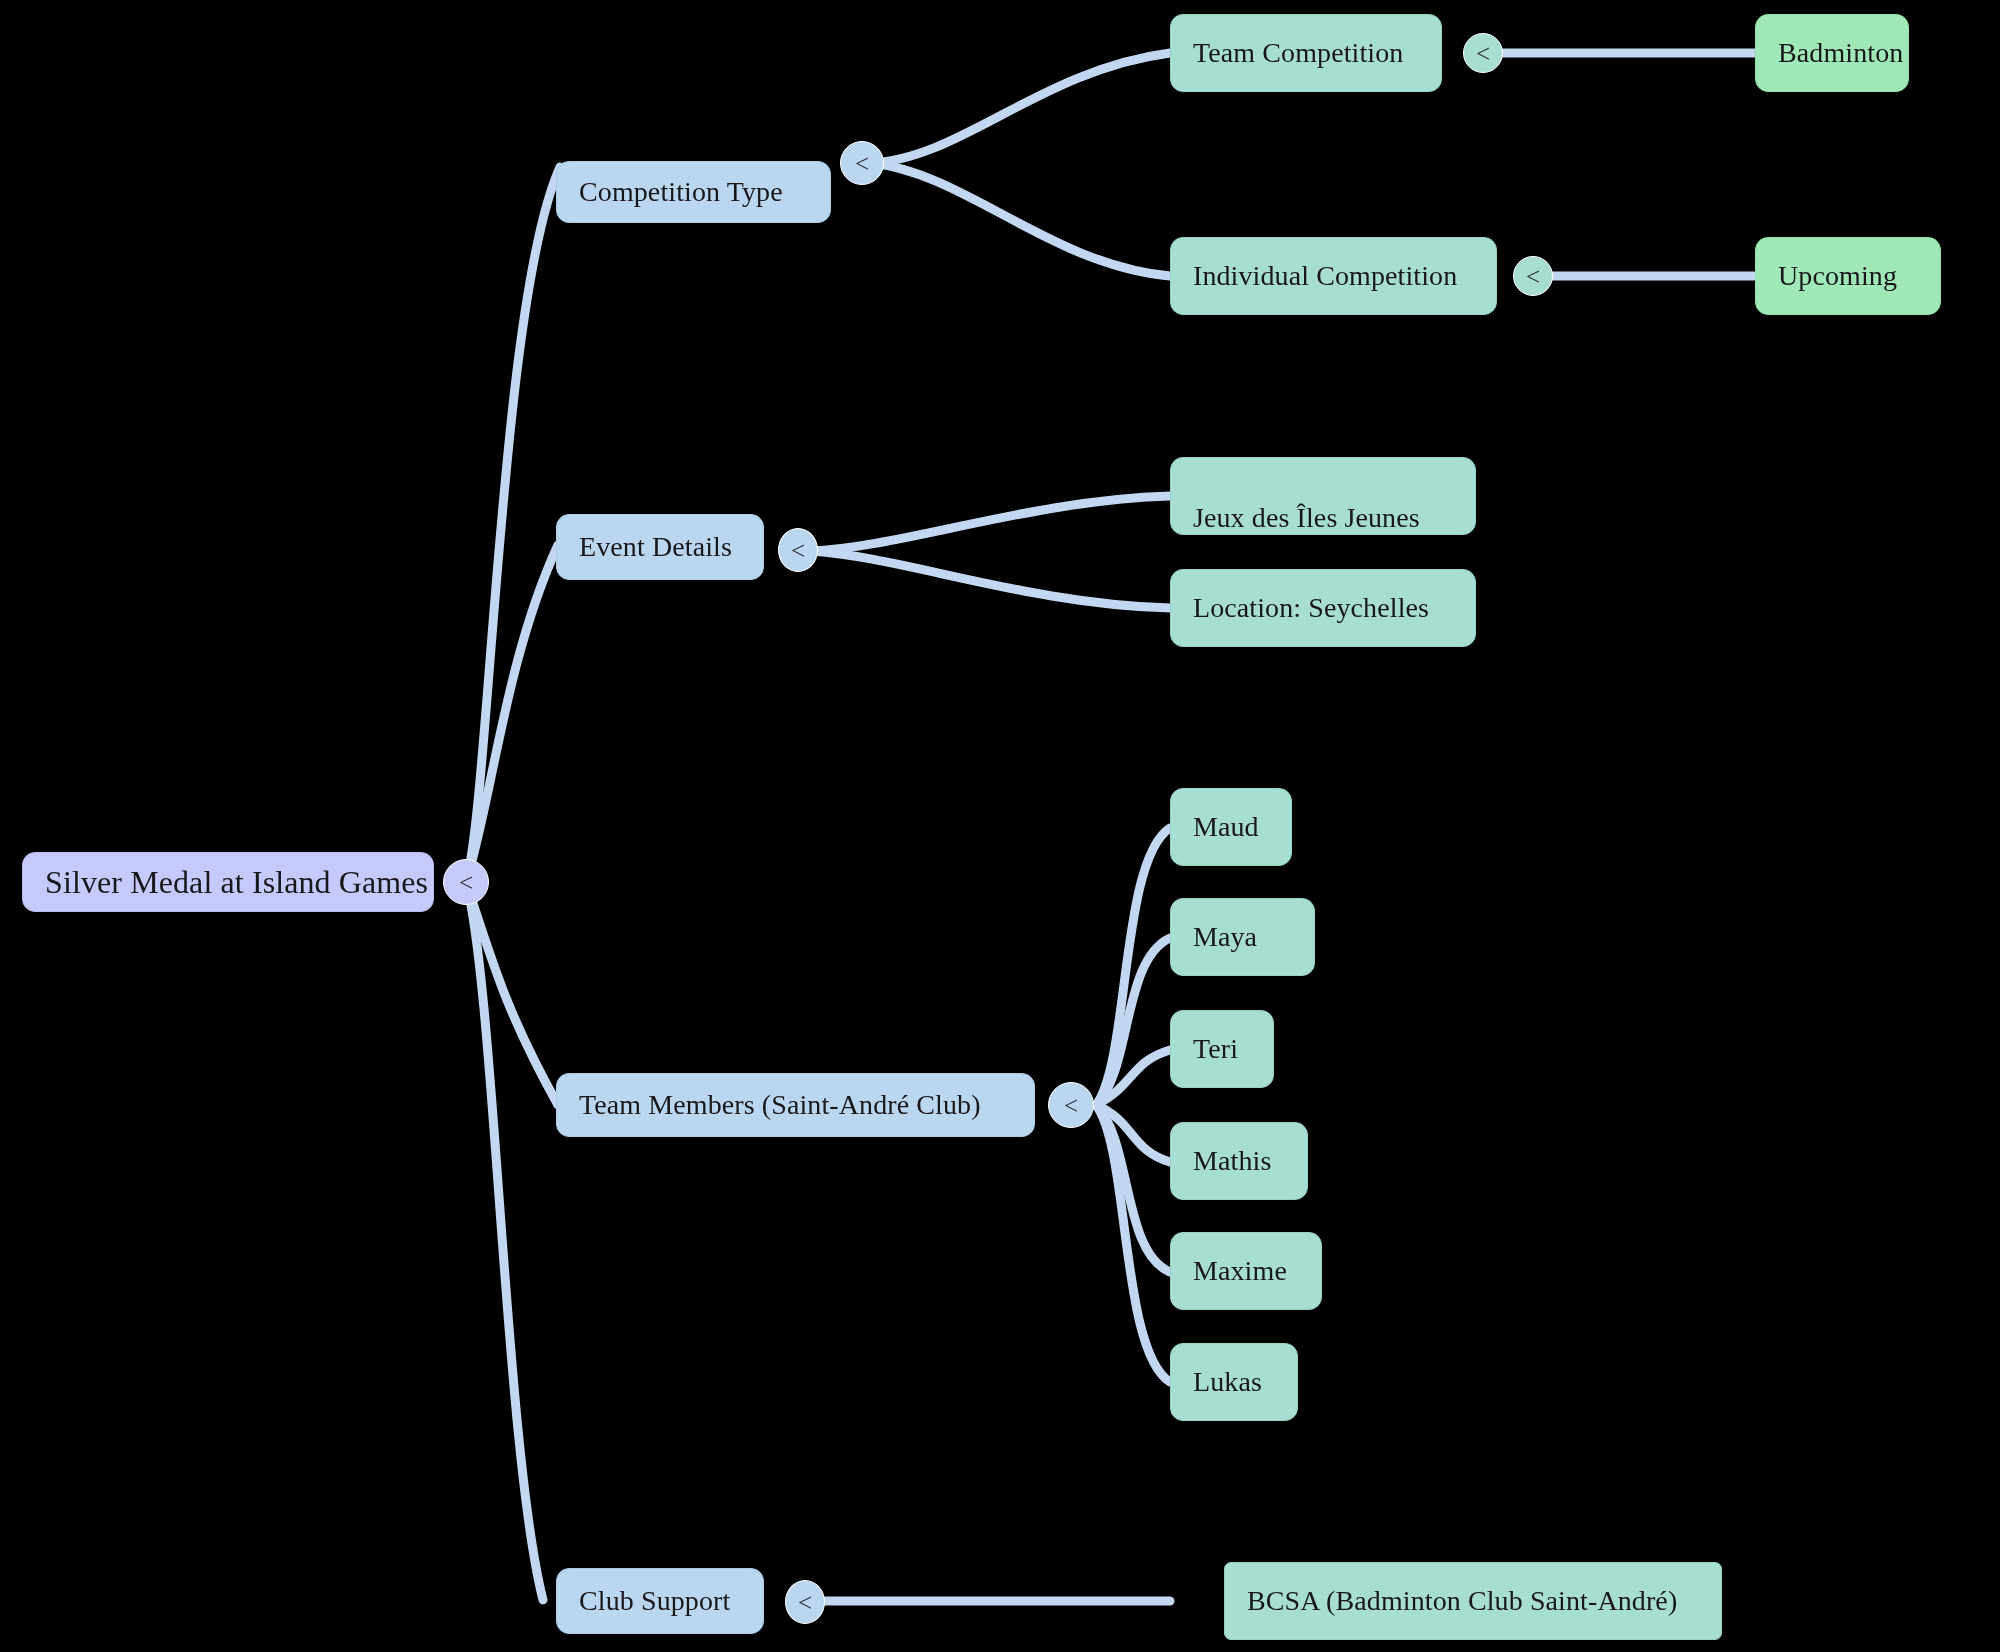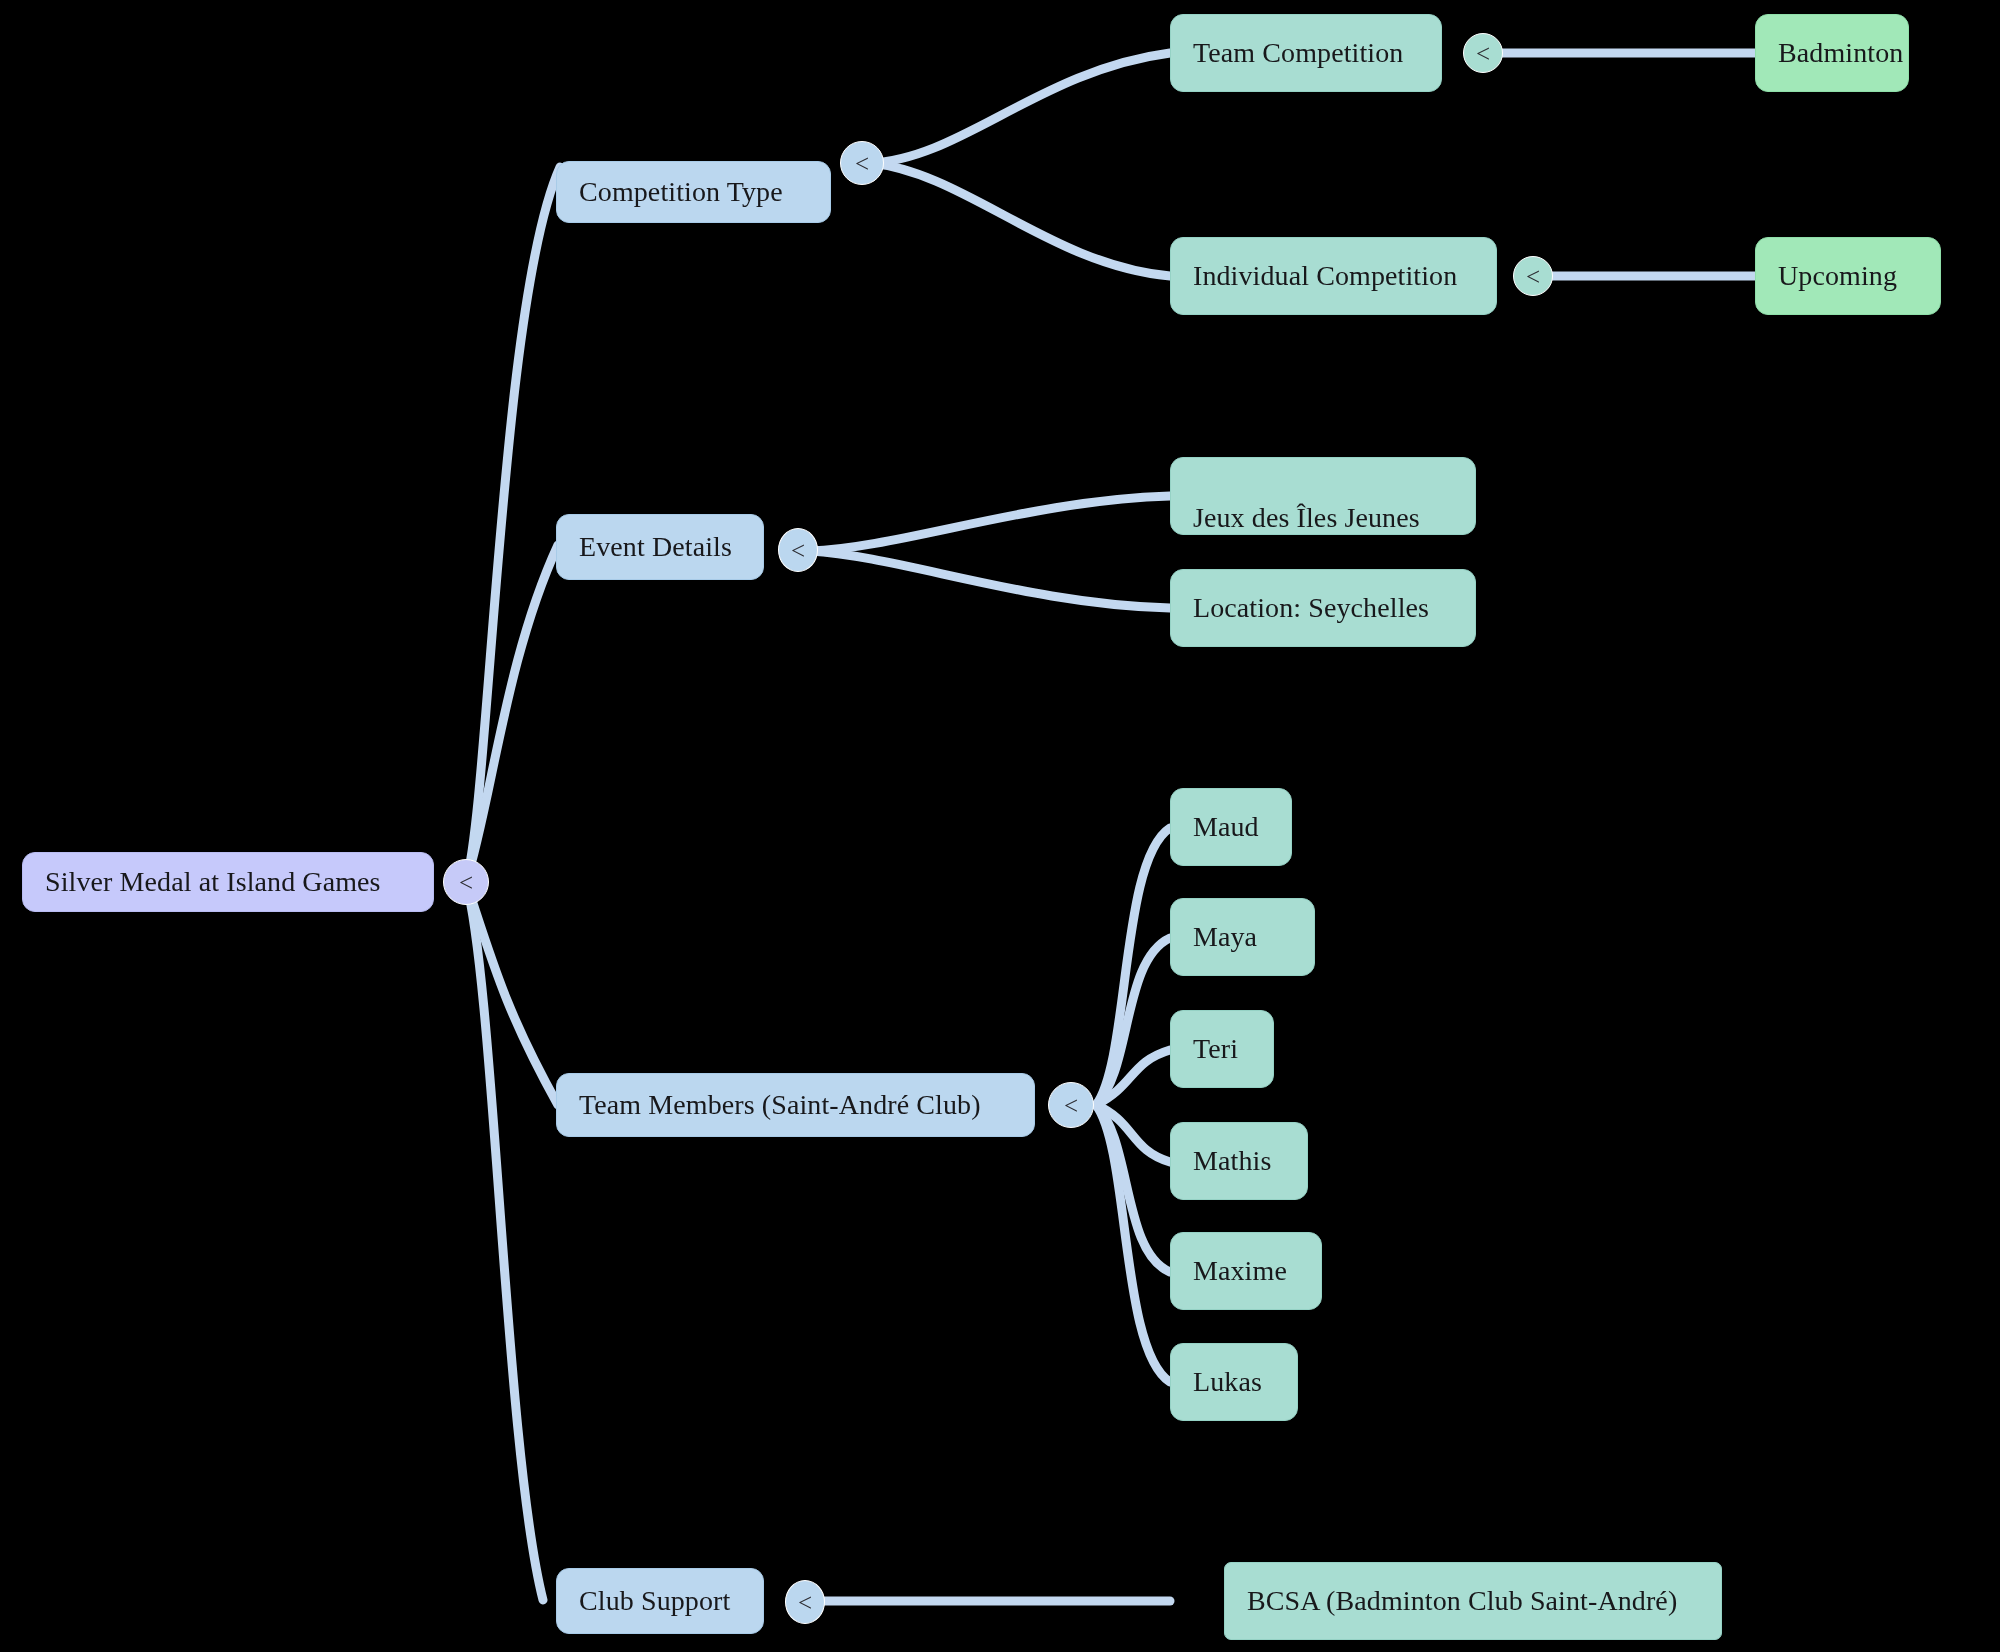--- a/index.html
+++ b/index.html
@@ -35,21 +35,21 @@
     border-radius: 13px;
     padding: 0 22px;
     white-space: nowrap;
     color: #18181b;
     font-size: 28px;
     letter-spacing: 0.1px;
   }
   .node.root {
     background: #c6c9fb;
     border: 1.2px solid #b9bcf2;
-    font-size: 28px;
+    font-size: 32px;
   }
   .node.branch {
     background: #bbd7ef;
     border: 1.2px solid #a8cbe8;
   }
   .node.mid {
     background: #a8ddd2;
     border: 1.2px solid #95d2c5;
   }
   .node.leaf {

